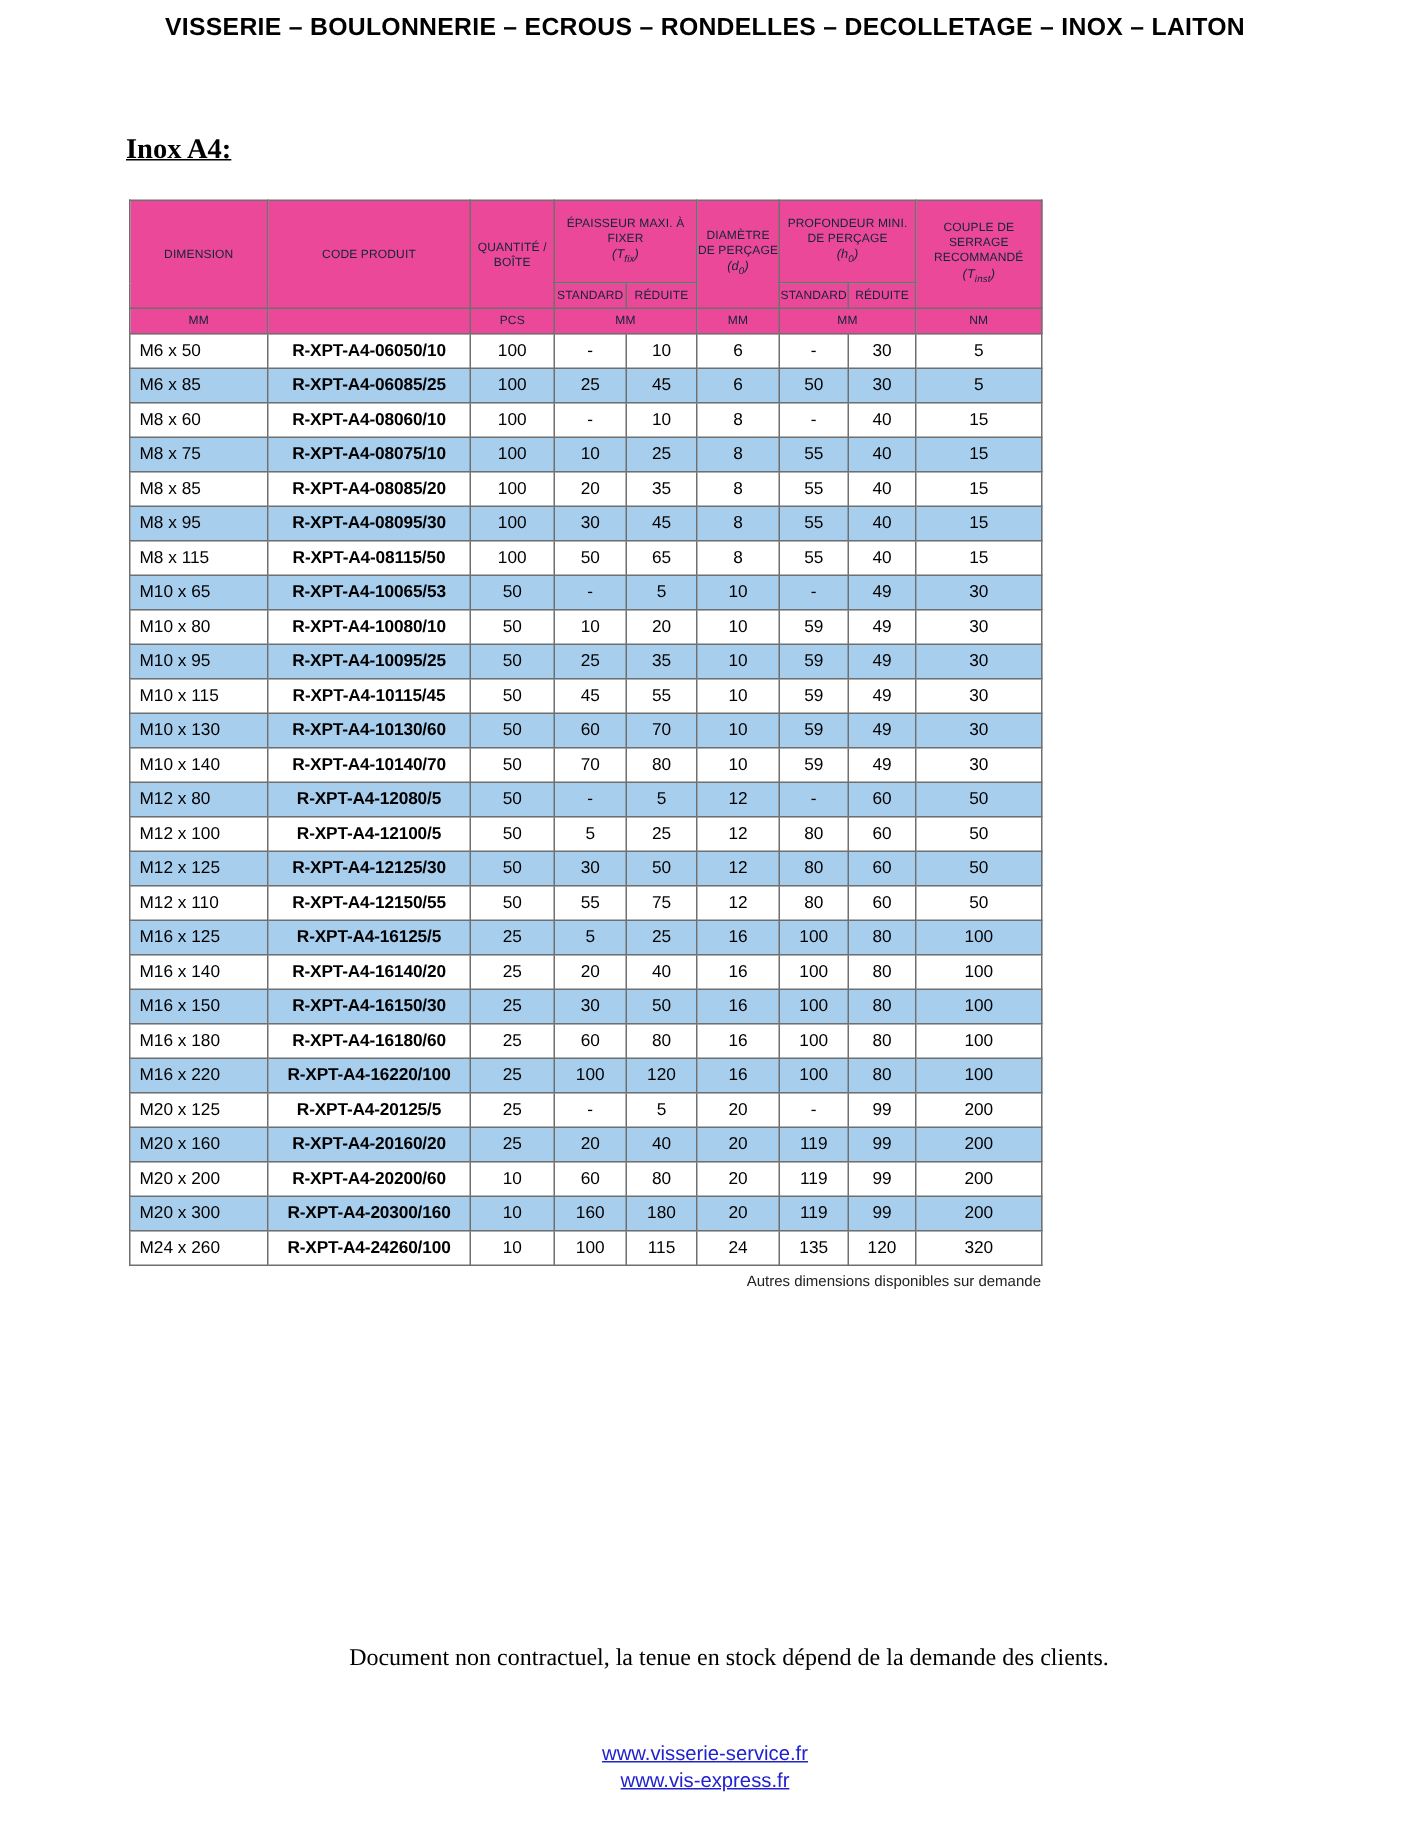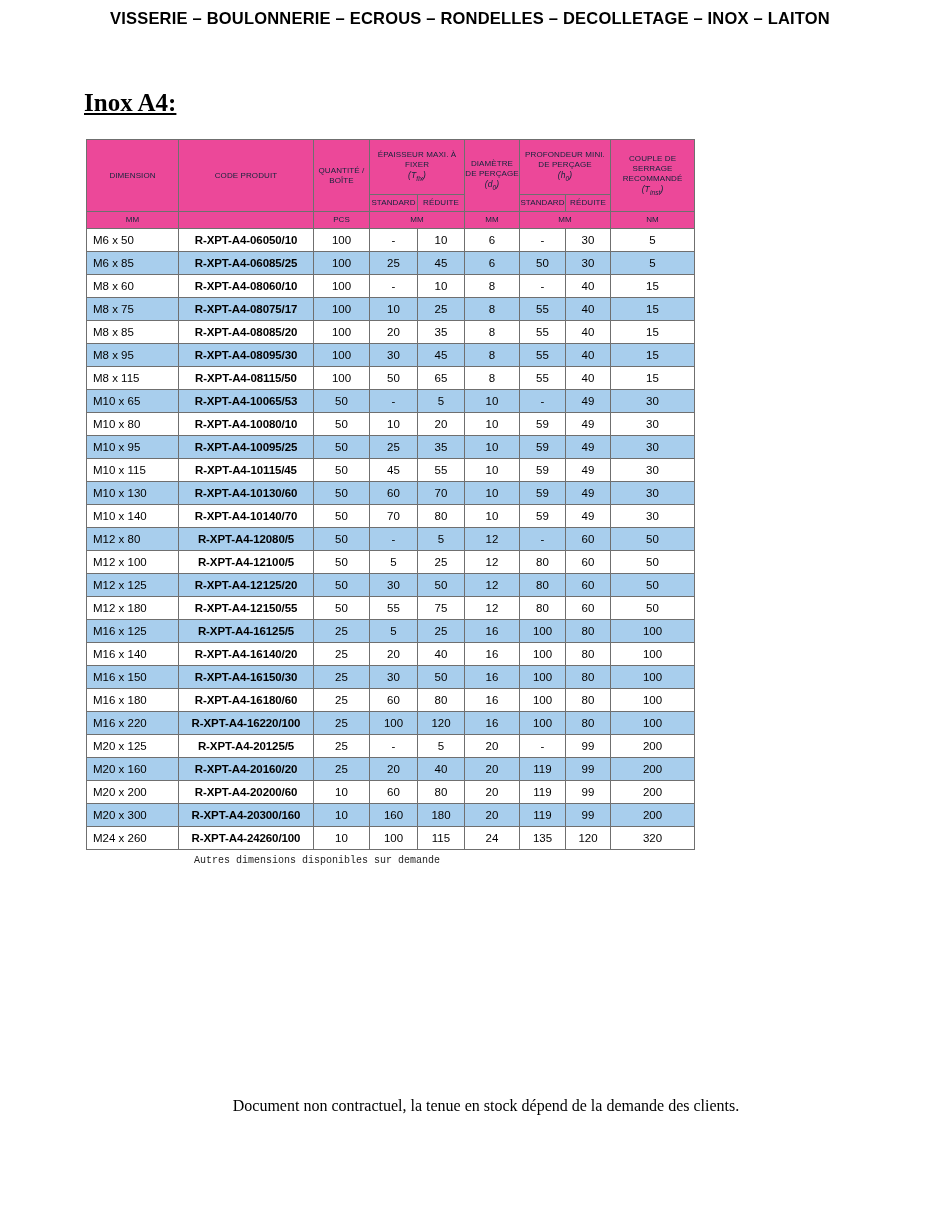--- a/index.html
+++ b/index.html
@@ -37,21 +37,21 @@
   }
   .doc-header .line2 {
     font-size: 16px;
   }
 
   
   .section-title {
     margin: 60px 0 0 84px;
     font-family: "Liberation Serif", serif;
     font-weight: bold;
-    font-size: 25px;
+    font-size: 19px;
     text-decoration: underline;
     display: inline-block;
   }
 
   
   .table-wrap {
     margin: 22px 0 0 86px;
     width: 608px;
   }
   table.spec {
@@ -113,21 +113,22 @@
     font-weight: bold;
     font-size: 11.5px;
     letter-spacing: -0.1px;
     margin-left: 15px;
   }
 
   .note {
     margin: 5px 0 16px 108px;
     font-size: 10px;
     color: #222;
-    font-family: Liberation Mono, monospace;
+    font-family: Liberation Sans, sans-serif;
+    text-align: right;
   }
 
   
   .footer-note {
     position: absolute;
     top: 1097px;
     left: 16px;
     width: 940px;
     text-align: center;
     font-family: "Liberation Serif", serif;
@@ -249,21 +250,21 @@
             <td>100</td>
             <td>-</td>
             <td>10</td>
             <td>8</td>
             <td>-</td>
             <td>40</td>
             <td>15</td>
           </tr>
           <tr class="alt">
             <td class="dim">M8 x 75</td>
-            <td class="code">R-XPT-A4-08075/17</td>
+            <td class="code">R-XPT-A4-08075/10</td>
             <td>100</td>
             <td>10</td>
             <td>25</td>
             <td>8</td>
             <td>55</td>
             <td>40</td>
             <td>15</td>
           </tr>
           <tr>
             <td class="dim">M8 x 85</td>
@@ -381,31 +382,31 @@
             <td>50</td>
             <td>5</td>
             <td>25</td>
             <td>12</td>
             <td>80</td>
             <td>60</td>
             <td>50</td>
           </tr>
           <tr class="alt">
             <td class="dim">M12 x 125</td>
-            <td class="code">R-XPT-A4-12125/20</td>
+            <td class="code">R-XPT-A4-12125/30</td>
             <td>50</td>
             <td>30</td>
             <td>50</td>
             <td>12</td>
             <td>80</td>
             <td>60</td>
             <td>50</td>
           </tr>
           <tr>
-            <td class="dim">M12 x 180</td>
+            <td class="dim">M12 x 110</td>
             <td class="code">R-XPT-A4-12150/55</td>
             <td>50</td>
             <td>55</td>
             <td>75</td>
             <td>12</td>
             <td>80</td>
             <td>60</td>
             <td>50</td>
           </tr>
           <tr class="alt">
@@ -518,14 +519,18 @@
             <td>120</td>
             <td>320</td>
           </tr>
         </tbody>
     </table>
     <div class="note">Autres dimensions disponibles sur demande</div>
   </div>
 
   <div class="footer-note">Document non contractuel, la tenue en stock dépend de la demande des clients.</div>
 
+  <div class="footer-links">
+    <a href="#">www.visserie-service.fr</a>
+    <a href="#">www.vis-express.fr</a>
+  </div>
 
 </div>
 
 </body></html>

